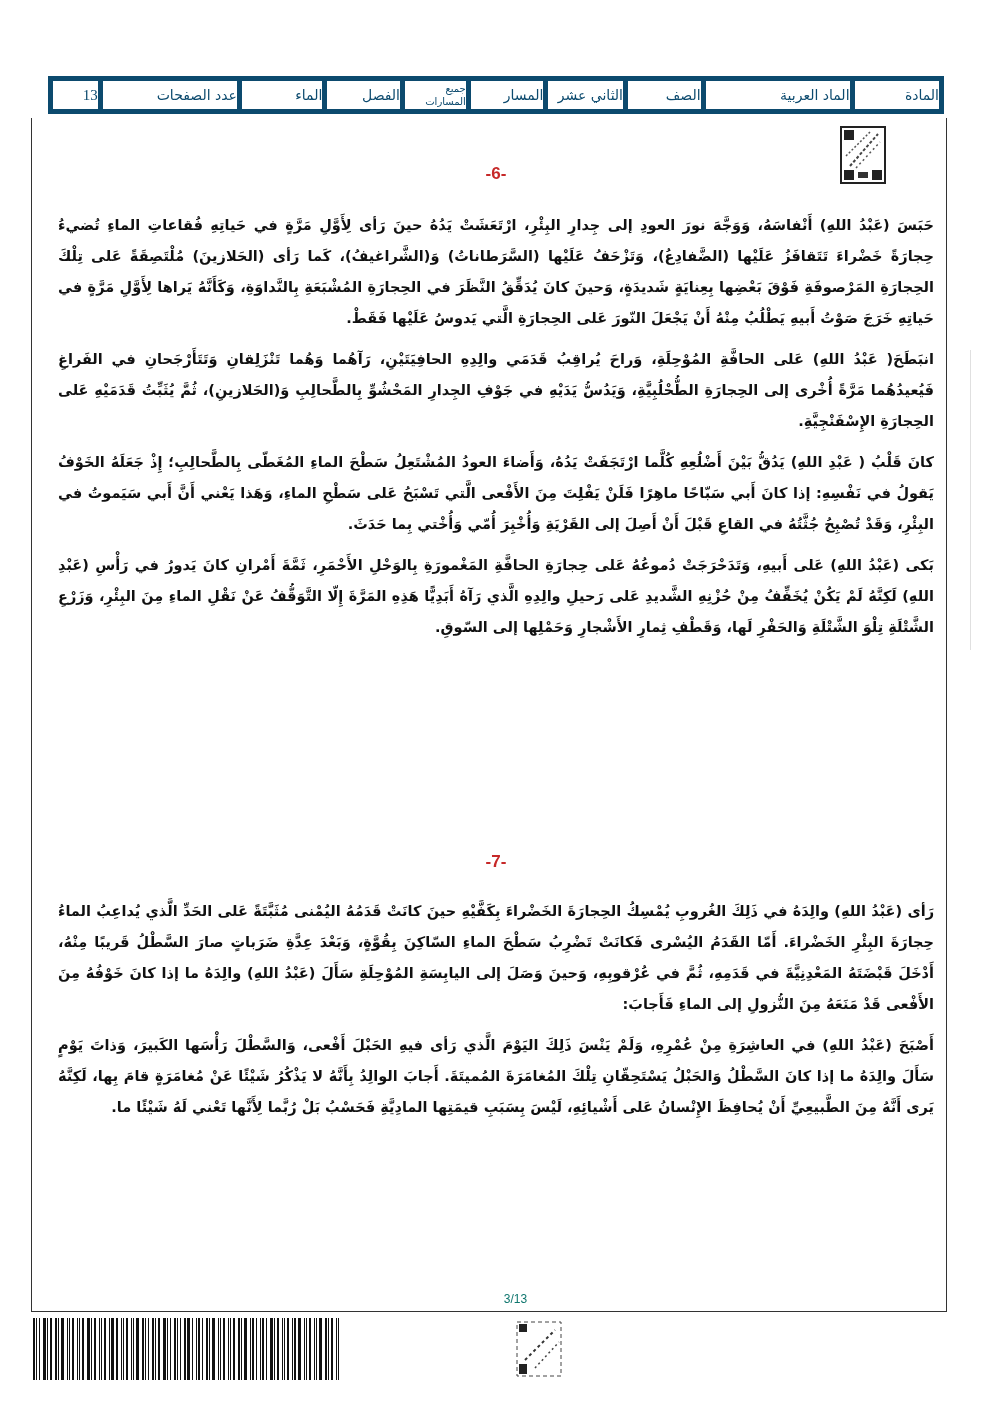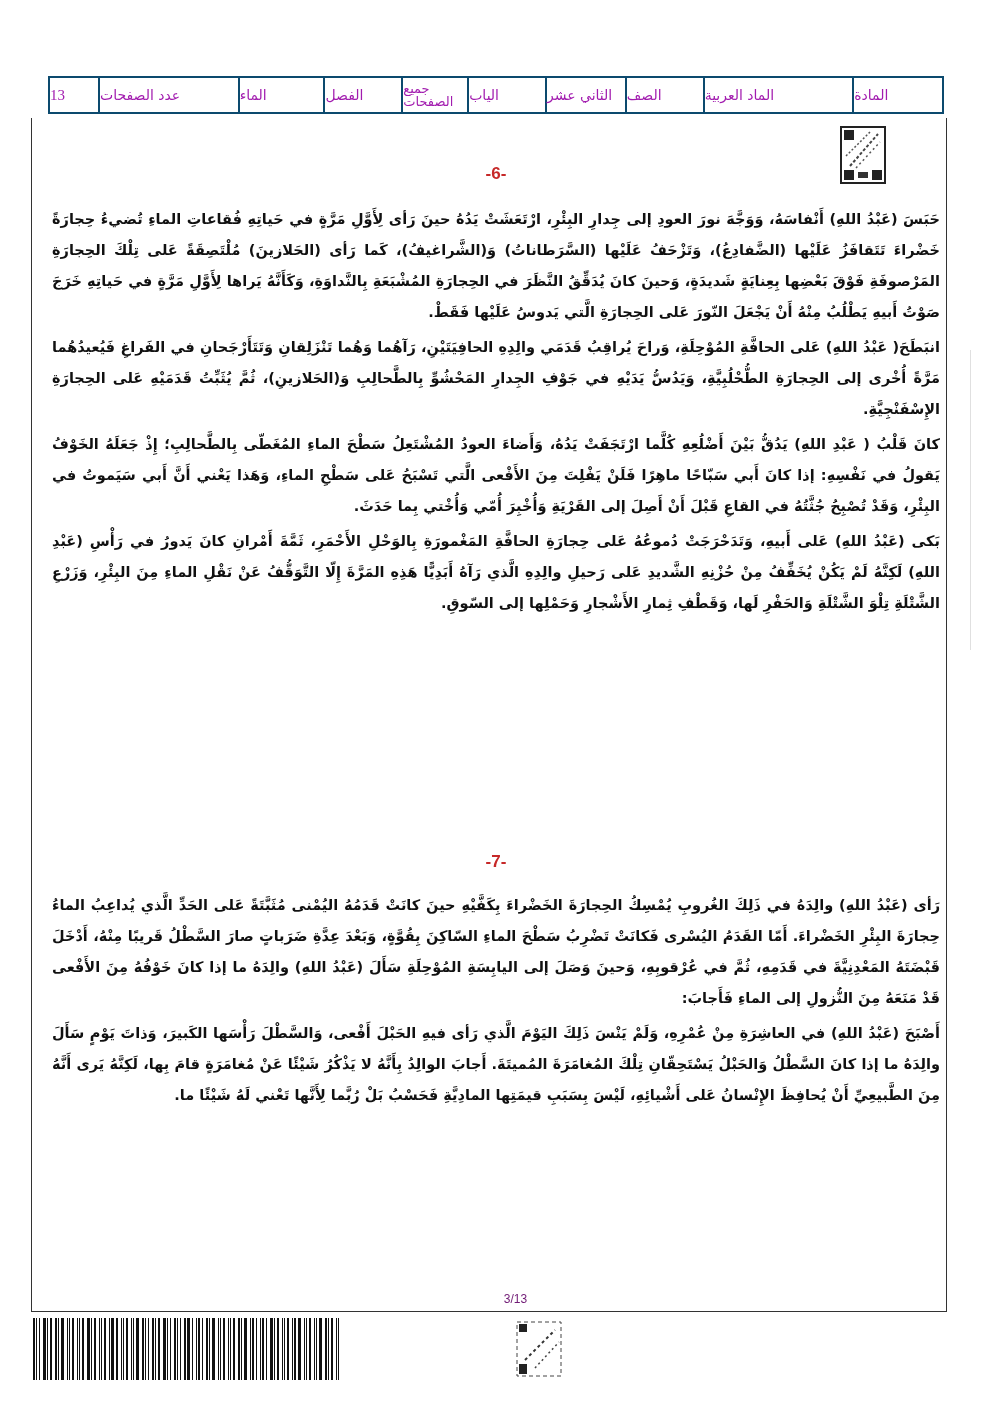--- a/index.html
+++ b/index.html
@@ -4,24 +4,24 @@
 <style>
   * { box-sizing: border-box; margin: 0; padding: 0; }
   html, body { width: 992px; height: 1403px; background: #ffffff; }
   body { position: relative; font-family: "DejaVu Sans", sans-serif; color: #111; overflow: hidden; }
 
   .header-table {
     position: absolute; left: 48px; top: 76px; width: 896px; height: 38px;
     border-collapse: collapse; direction: rtl;
   }
   .header-table td {
-    border: 2px solid #0c4a6e; text-align: left; vertical-align: middle;
-    font-family: "DejaVu Sans", sans-serif; font-size: 14px; color: #a21caf;
-  }
-  .header-table td.small { font-size: 13px; line-height: 13px; }
+    border: 5px solid #0c4a6e; text-align: right; vertical-align: middle;
+    font-family: "DejaVu Sans", sans-serif; font-size: 14px; color: #0c4a6e;
+  }
+  .header-table td.small { font-size: 10px; line-height: 13px; }
   .header-table td.num { font-family: "Liberation Serif", serif; font-size: 15px; }
 
   .frame {
     position: absolute; left: 31px; top: 118px; width: 916px; height: 1194px;
     border-left: 1px solid #333; border-right: 1px solid #333; border-bottom: 1px solid #333;
   }
 
   .qr-top {
     position: absolute; left: 840px; top: 126px; width: 46px; height: 58px;
   }
@@ -29,27 +29,27 @@
   .section-num {
     position: absolute; left: 0; width: 992px; text-align: center;
     color: #c62828; font-family: "Liberation Sans", sans-serif; font-size: 17px; font-weight: bold;
   }
 
   .text-block {
     position: absolute; left: 48px; width: 896px; direction: rtl; text-align: justify;
     font-family: "DejaVu Sans", sans-serif; font-weight: bold; font-size: 14.5px;
     line-height: 31px; color: #111;
   }
-  .text-block p { margin: 4px; text-align-last: right; }
+  .text-block p { margin: 10px; text-align-last: right; }
   .text-block p.dialog { padding-right: 0; }
   .text-block p.dialog .dash { display: inline-block; width: 40px; text-align: right; }
 
   .page-number {
     position: absolute; left: 0; width: 992px; top: 1292px; text-align: center;
-    font-family: "Liberation Sans", sans-serif; font-size: 12px; color: #701a75; padding-left: 39px;
+    font-family: "Liberation Sans", sans-serif; font-size: 12px; color: #0f766e; padding-left: 39px;
   }
 
   .barcode {
     position: absolute; left: 33px; top: 1318px; width: 310px; height: 62px;
     display: flex; align-items: stretch;
   }
   .barcode span { display: block; background: #111; height: 100%; }
 
   .qr-bottom {
     position: absolute; left: 515px; top: 1320px; width: 48px; height: 58px;
@@ -62,24 +62,24 @@
 </head>
 <body>
 
 <table class="header-table">
   <tbody>
       <tr>
     <td style="width:90px">المادة</td>
     <td style="width:150px">الماد العربية</td>
     <td style="width:78px">الصف</td>
     <td style="width:80px">الثاني عشر</td>
-    <td style="width:78px">الياب</td>
+    <td style="width:78px">المسار</td>
     <td class="small" style="width:66px">
       <div>جميع</div>
-      <div>الصفحات</div>
+      <div>المسارات</div>
     </td>
     <td style="width:78px">الفصل</td>
     <td style="width:86px">الماء</td>
     <td style="width:140px">عدد الصفحات</td>
     <td class="num" style="width:50px">13</td>
   </tr>
 </tbody>
   </table>
 
 <div class="frame"></div>

